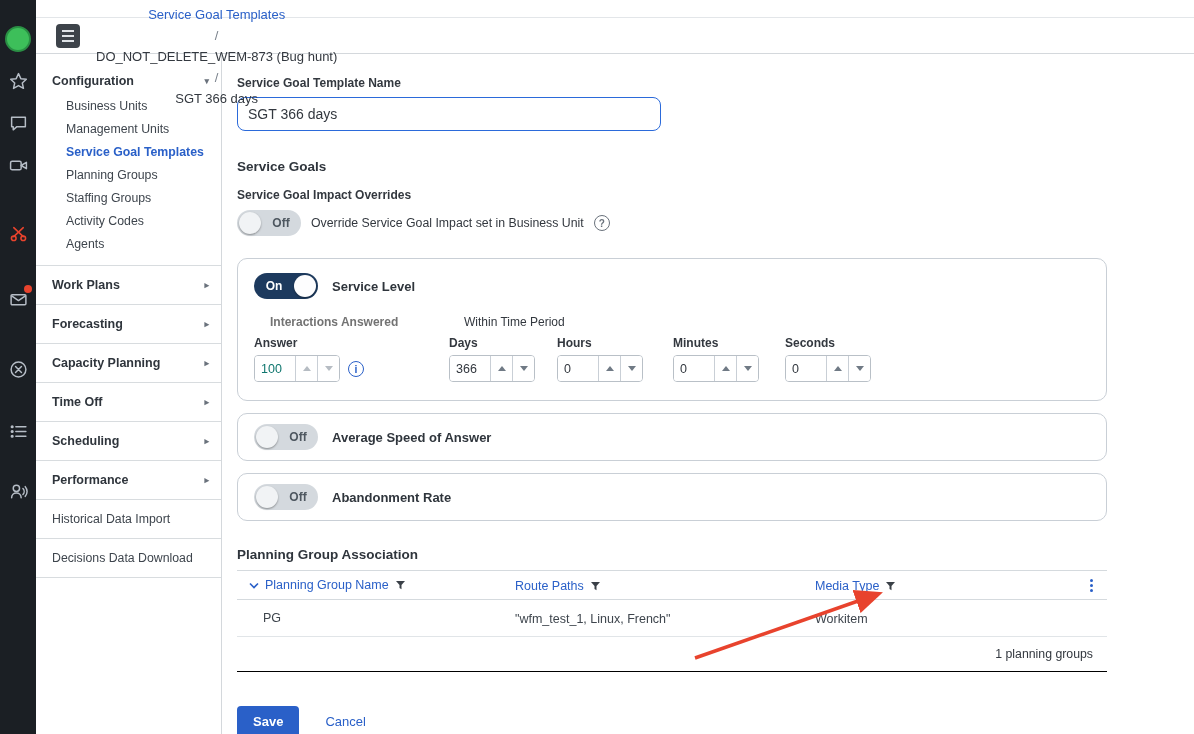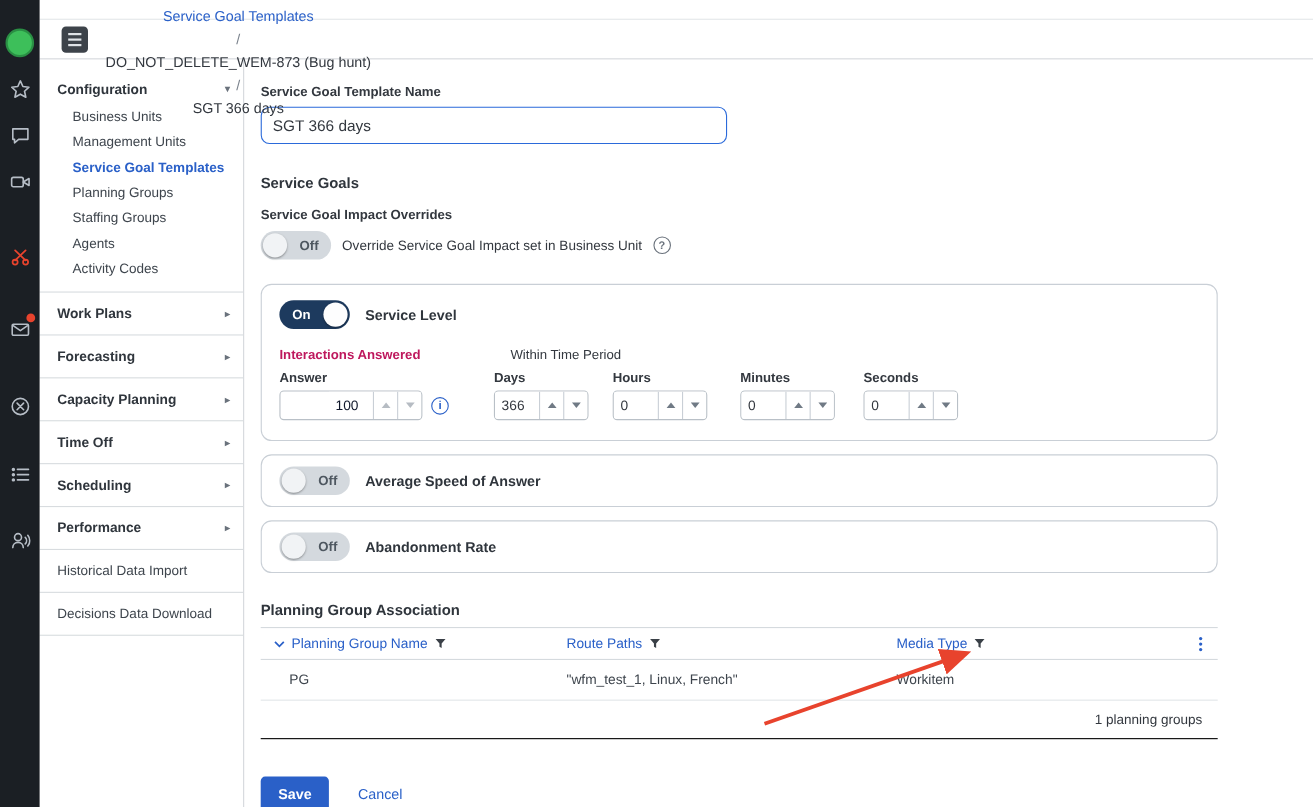--- a/index.html
+++ b/index.html
@@ -80,30 +80,30 @@
 
   
   .card { width:870px; border:1px solid #c9cfd6; border-radius:10px; background:#fff; }
   .card.sl { padding:14px 16px 18px; }
   .card.slim { padding:10px 16px; display:flex; align-items:center; gap:14px; height:48px; }
   .card-title { font-size:13px; font-weight:bold; color:#2f353c; }
   .sl-head { display:flex; align-items:center; gap:14px; }
 
   .sl-grid { display:grid; grid-template-columns:195px 108px 116px 112px 110px; margin-top:16px;
              row-gap:7px; }
-  .grp-label-1 { grid-column:1; font-size:12px; font-weight:bold; color:#be185d; }
+  .grp-label-1 { grid-column:1; font-size:12px; font-weight:bold; color:#737373;margin-left:16px; }
   .grp-label-2 { grid-column:2 / span 4; font-size:12px; font-weight:normal; color:#33383f;margin-left:15px; }
   .fld { display:flex; flex-direction:column; gap:5px; }
   .fld-label { font-size:12px; font-weight:bold; color:#33383f; }
   .spin-row { display:flex; align-items:center; gap:8px; }
   .spinner { display:inline-flex; height:27px; border:1px solid #b9c0c7; border-radius:4px;
              overflow:hidden; background:#fff; }
   .spin-input { width:40px; border:none; outline:none; font-size:12.5px; color:#33383f;
                 padding:0 6px; font-family:"Liberation Sans", sans-serif; }
-  .spinner.disabled .spin-input { color:#0f172a;margin-left:44px; }
+  .spinner.disabled .spin-input { color:#0f766e; }
   .spin-btn { width:22px; display:flex; align-items:center; justify-content:center;
               border-left:1px solid #c9cfd6; background:#fff; cursor:pointer; }
   .arr { display:block; width:0; height:0; border-left:4px solid transparent;
          border-right:4px solid transparent; }
   .arr.up { border-bottom:5px solid #707a85; }
   .arr.down { border-top:5px solid #707a85; }
   .spinner.disabled .arr.up { border-bottom-color:#b6bcc3; }
   .spinner.disabled .arr.down { border-top-color:#b6bcc3; }
   .info-icon { width:16px; height:16px; border:1.4px solid #2a60c8; border-radius:50%;
                color:#2a60c8; font-size:10.5px; font-weight:bold; display:inline-flex;
@@ -221,22 +221,22 @@
   <div class="sidebar">
     <div class="side-config-header">
       <span>Configuration</span>
       <span class="caret">▾</span>
     </div>
     <div class="side-child">Business Units</div>
     <div class="side-child">Management Units</div>
     <div class="side-child selected">Service Goal Templates</div>
     <div class="side-child">Planning Groups</div>
     <div class="side-child">Staffing Groups</div>
+    <div class="side-child">Activity Codes</div>
     <div class="side-child">Agents</div>
-    <div class="side-child">Activity Codes</div>
     <div class="divider"></div>
     <div class="side-section">
       <span>Work Plans</span>
       <span class="caret">▸</span>
     </div>
     <div class="divider0"></div>
     <div class="side-section">
       <span>Forecasting</span>
       <span class="caret">▸</span>
     </div>

